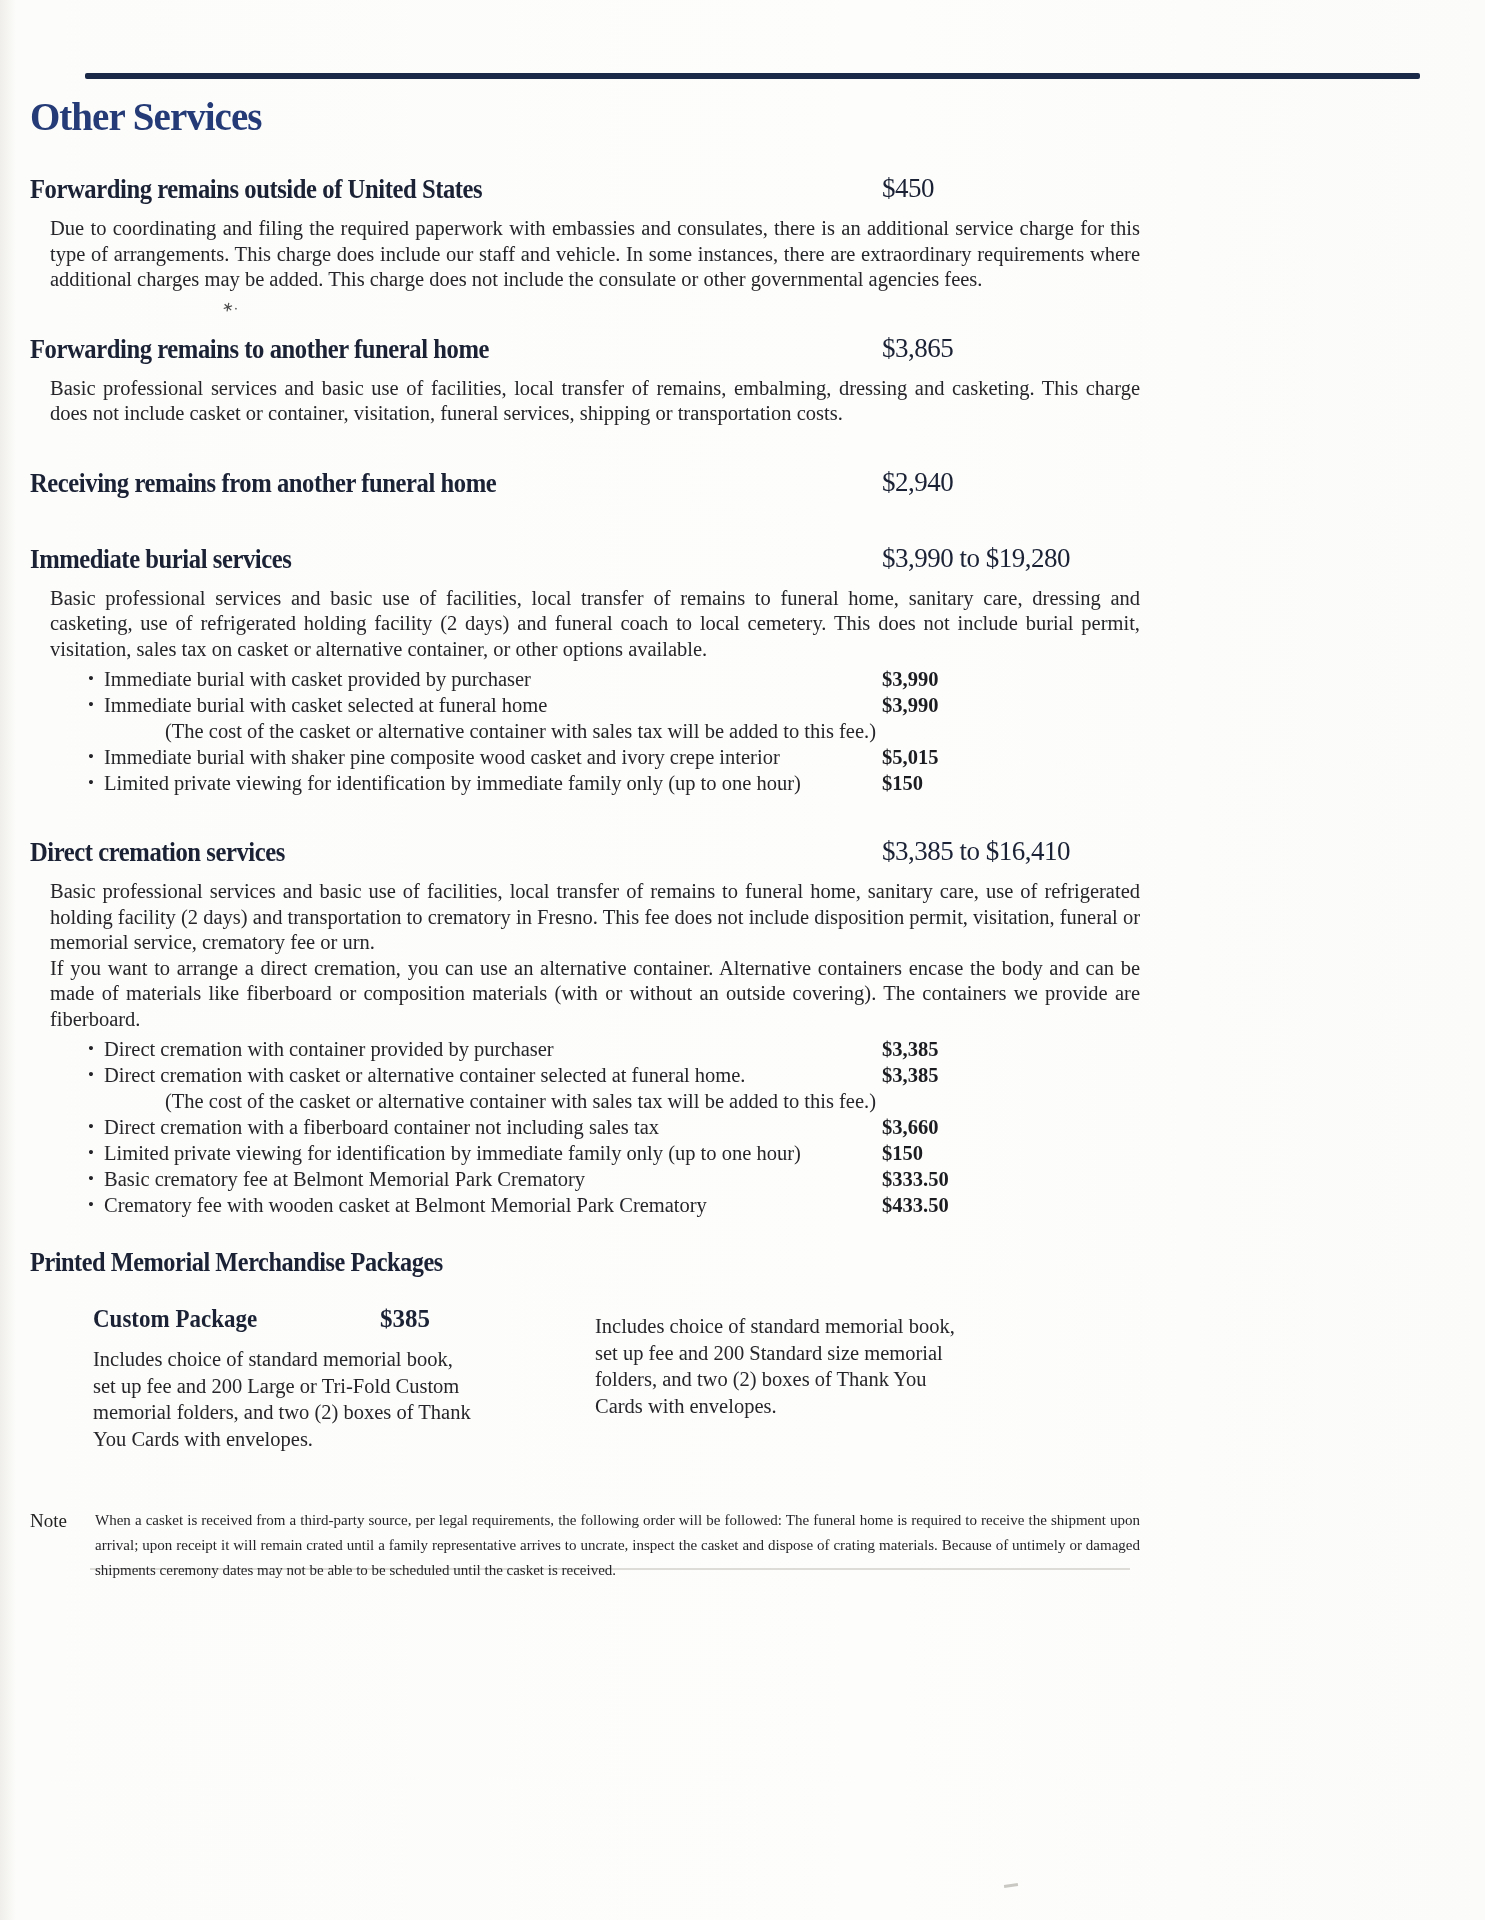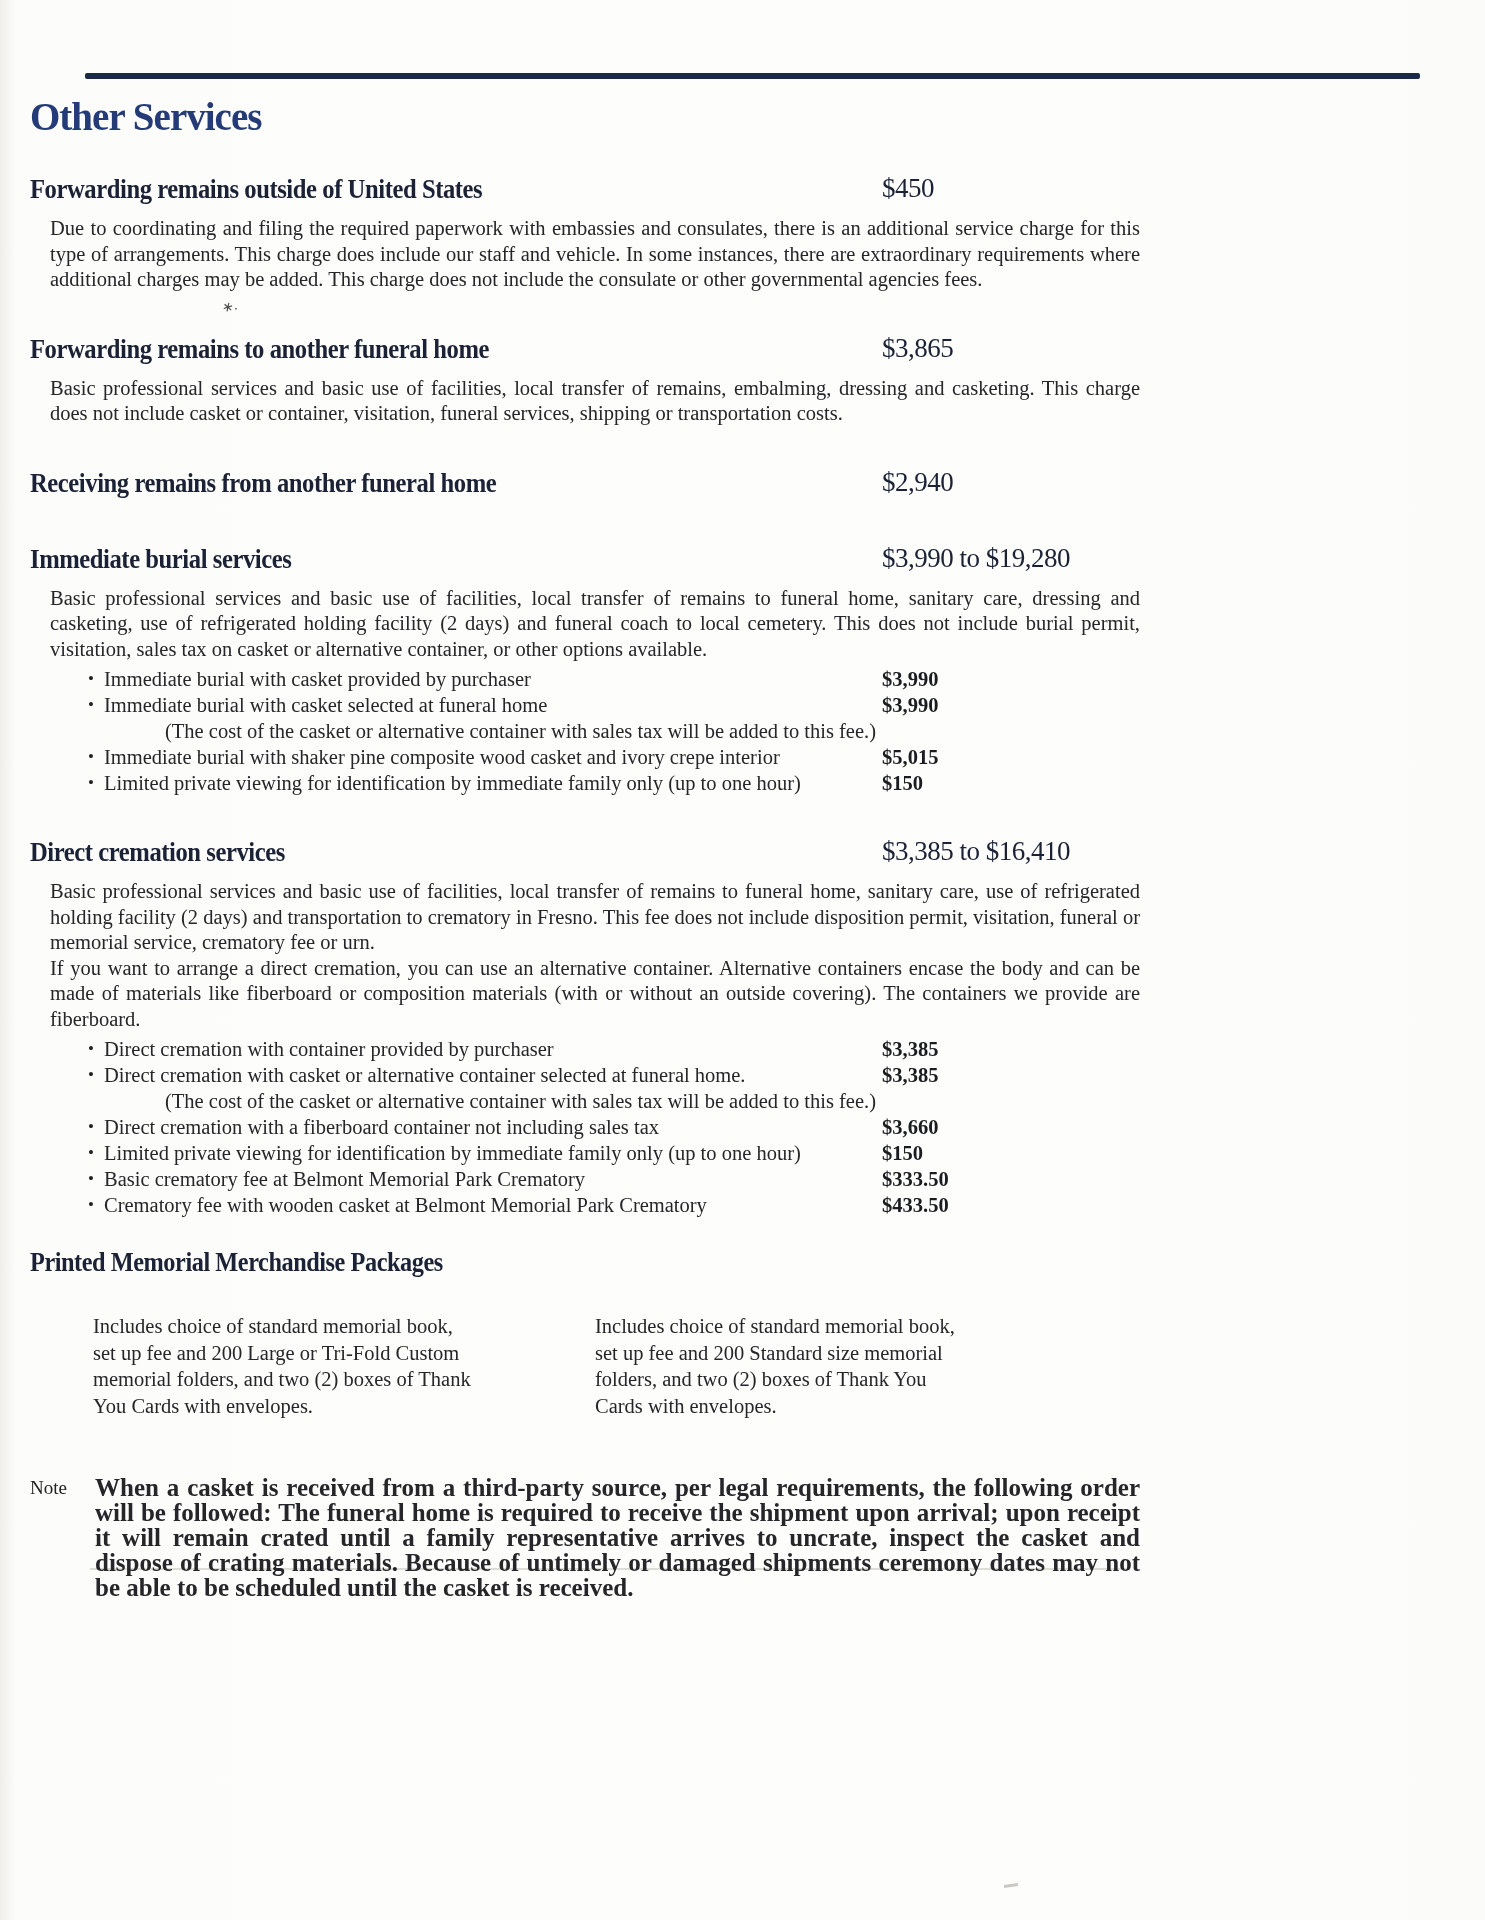--- a/index.html
+++ b/index.html
@@ -96,23 +96,22 @@
   .pkg-body {
     margin-top:9px;
     font-size:20.5px; line-height:26.5px;
     white-space:pre-line;
   }
 
   .note-row { display:flex; margin-top:56px; }
   .note-label { width:65px; font-size:19px; line-height:25px; color:#222; }
   .note-body  {
     width:1045px;
-    font-size:25px; line-height:25px;
+    font-size:15px; line-height:25px;
     text-align:justify;
-    font-weight:bold;
   }
 
   .scan-artifact {
     position:absolute; left:222px; top:299px;
     color:#4a4a4a; font-size:14px; transform:rotate(12deg);
   }
   .bottom-faint-rule {
     position:absolute; left:90px; top:1568px;
     width:1040px; height:2px; background:#dddcd7;
   }
@@ -215,20 +214,24 @@
       <div class="item">
         <span class="dot">•</span>
         <span class="item-label">Crematory fee with wooden casket at Belmont Memorial Park Crematory</span>
         <span class="item-price">$433.50</span>
       </div>
     </div>
 
     <div class="pkg-heading">Printed Memorial Merchandise Packages</div>
     <div class="pkg-row">
       <div class="pkg">
+        <div class="pkg-head">
+          <span class="pkg-name">Custom Package</span>
+          <span class="pkg-price">$385</span>
+        </div>
         <div class="pkg-body">Includes choice of standard memorial book,
 set up fee and 200 Large or Tri-Fold Custom
 memorial folders, and two (2) boxes of Thank
 You Cards with envelopes.</div>
       </div>
       <div class="pkg">
         <div class="pkg-body">Includes choice of standard memorial book,
 set up fee and 200 Standard size memorial
 folders, and two (2) boxes of Thank You
 Cards with envelopes.</div>

